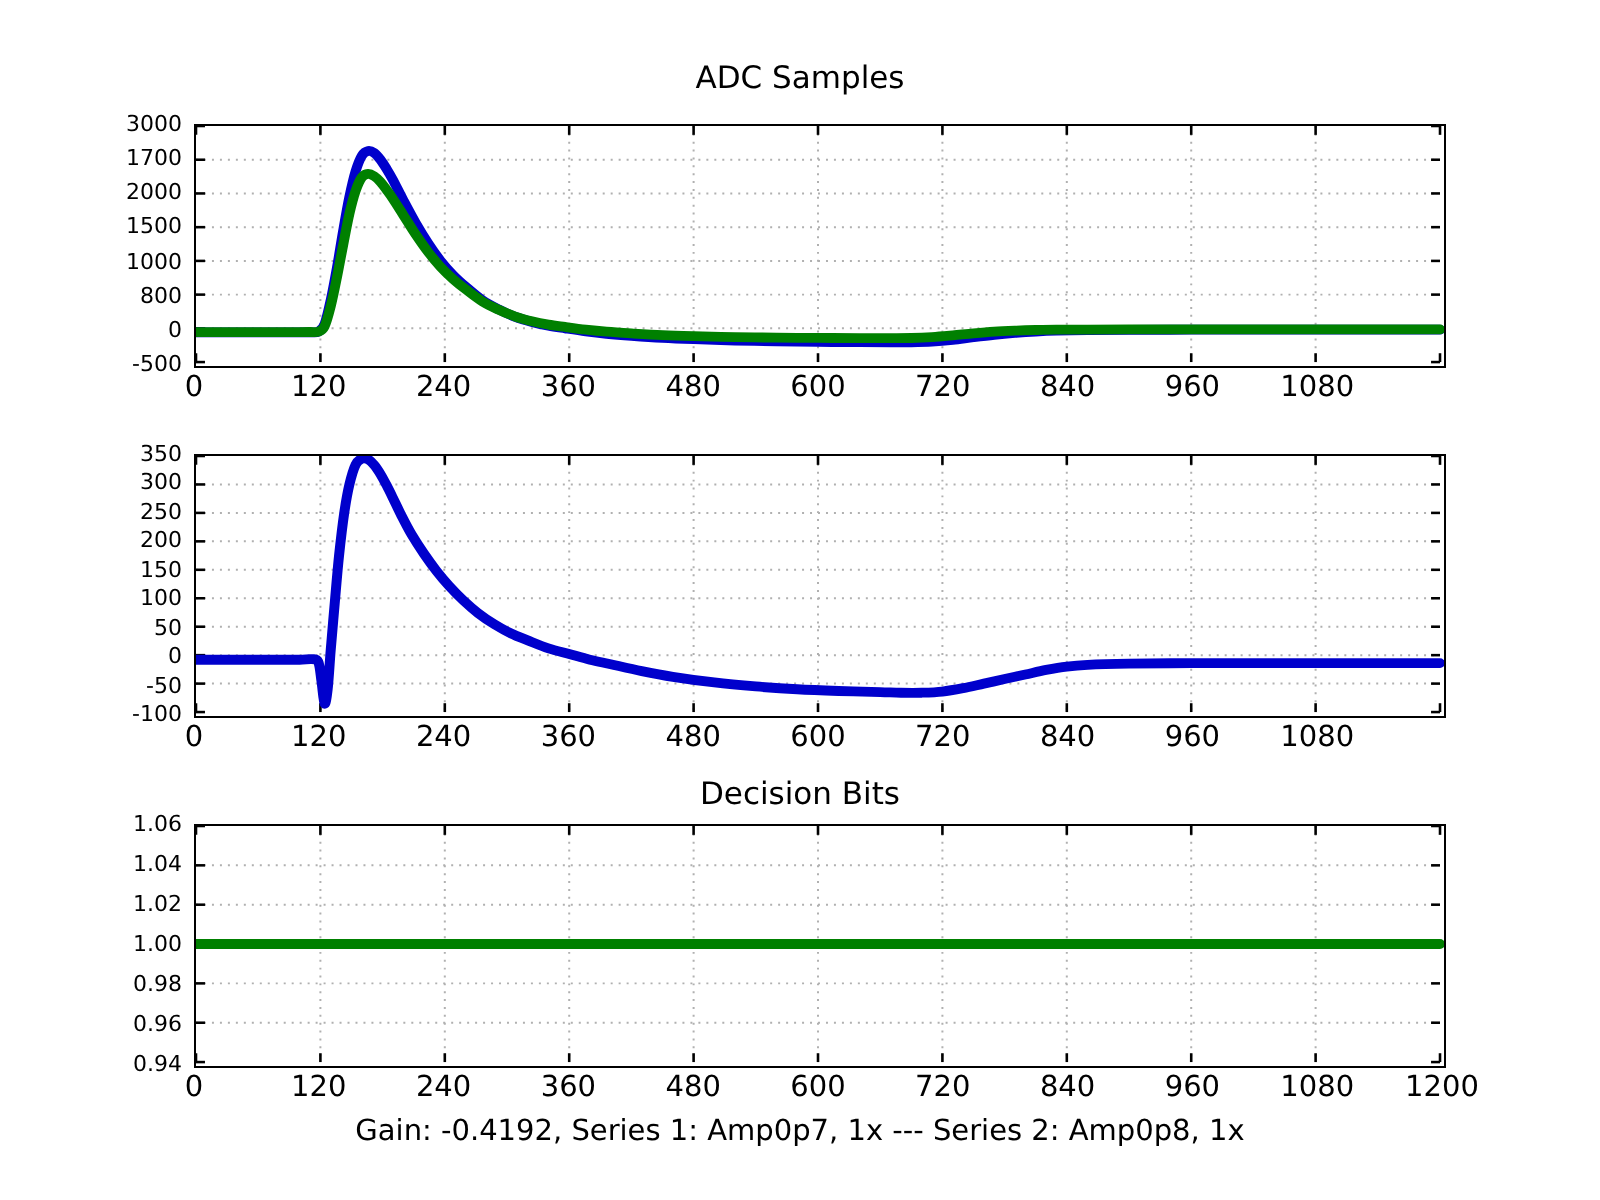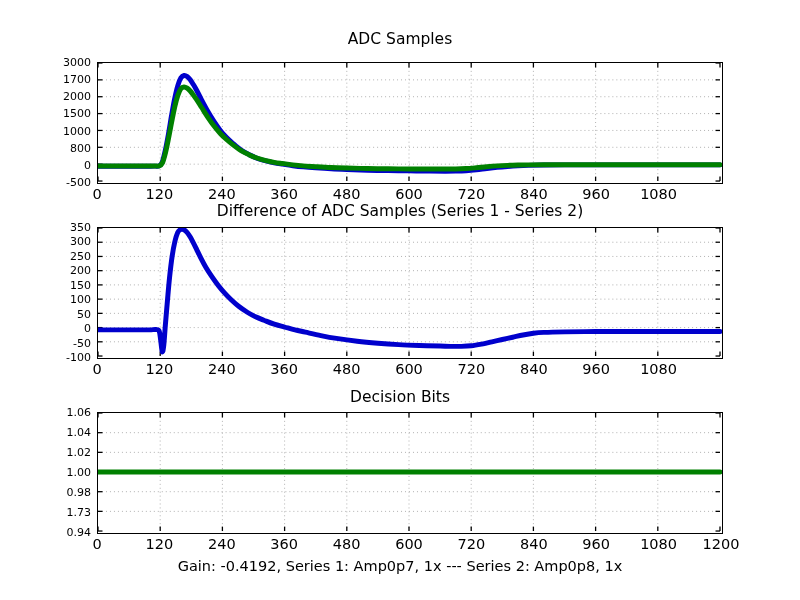--- a/index.html
+++ b/index.html
@@ -145,21 +145,20 @@
         <div class="xtick-label" style="left: 249.6px; top: 0px;">480</div>
         <div class="xtick-label" style="left: 312px; top: 0px;">600</div>
         <div class="xtick-label" style="left: 374.4px; top: 0px;">720</div>
         <div class="xtick-label" style="left: 436.8px; top: 0px;">840</div>
         <div class="xtick-label" style="left: 499.2px; top: 0px;">960</div>
         <div class="xtick-label" style="left: 561.6px; top: 0px;">1080</div>
       </div>
   </div>
 
   <div class="panel" style="left:0;top:200px;width:800px;height:190px;">
-    <div class="plot-title" style="left:0;top:4px;">Difference of ADC Samples (Series 1 - Series 2)</div>
     <div class="axes" style="left:97px;top:27px;width:626px;height:132px;">
       <svg class="gridlayer" viewBox="0 0 626 132" preserveAspectRatio="none">
           <line x1="62.400000000000006" y1="0" x2="62.400000000000006" y2="130" stroke="#b0b0b0" stroke-width="1" stroke-dasharray="1,3"></line>
           <line x1="124.80000000000001" y1="0" x2="124.80000000000001" y2="130" stroke="#b0b0b0" stroke-width="1" stroke-dasharray="1,3"></line>
           <line x1="187.2" y1="0" x2="187.2" y2="130" stroke="#b0b0b0" stroke-width="1" stroke-dasharray="1,3"></line>
           <line x1="249.60000000000002" y1="0" x2="249.60000000000002" y2="130" stroke="#b0b0b0" stroke-width="1" stroke-dasharray="1,3"></line>
           <line x1="312" y1="0" x2="312" y2="130" stroke="#b0b0b0" stroke-width="1" stroke-dasharray="1,3"></line>
           <line x1="374.4" y1="0" x2="374.4" y2="130" stroke="#b0b0b0" stroke-width="1" stroke-dasharray="1,3"></line>
           <line x1="436.79999999999995" y1="0" x2="436.79999999999995" y2="130" stroke="#b0b0b0" stroke-width="1" stroke-dasharray="1,3"></line>
           <line x1="499.20000000000005" y1="0" x2="499.20000000000005" y2="130" stroke="#b0b0b0" stroke-width="1" stroke-dasharray="1,3"></line>
@@ -299,21 +298,21 @@
           <line x1="624" y1="20" x2="619.5" y2="20" stroke="#000000" stroke-width="1.3"></line>
           <line x1="0" y1="0" x2="4.5" y2="0" stroke="#000000" stroke-width="1.3"></line>
           <line x1="624" y1="0" x2="619.5" y2="0" stroke="#000000" stroke-width="1.3"></line>
         </svg>
       <svg class="datalayer" viewBox="0 0 626 122" preserveAspectRatio="none">
           <path d="M 0.00 60.00 C 10.40 60.00, 41.60 60.00, 62.40 60.00 C 83.20 60.00, 104.00 60.00, 124.80 60.00 C 145.60 60.00, 166.40 60.00, 187.20 60.00 C 208.00 60.00, 228.80 60.00, 249.60 60.00 C 270.40 60.00, 291.20 60.00, 312.00 60.00 C 332.80 60.00, 353.60 60.00, 374.40 60.00 C 395.20 60.00, 416.00 60.00, 436.80 60.00 C 457.60 60.00, 478.40 60.00, 499.20 60.00 C 520.00 60.00, 540.80 60.00, 561.60 60.00 C 582.40 60.00, 613.60 60.00, 624.00 60.00" fill="none" stroke="#008000" stroke-width="5" stroke-linecap="round" stroke-linejoin="round"></path>
         </svg>
     </div>
     <div class="ylabels" style="left:0;top:22px;width:91px;height:122px;">
         <div class="ytick-label" style="top: 120px;">0.94</div>
-        <div class="ytick-label" style="top: 100px;">1.73</div>
+        <div class="ytick-label" style="top: 100px;">0.96</div>
         <div class="ytick-label" style="top: 80px;">0.98</div>
         <div class="ytick-label" style="top: 60px;">1.00</div>
         <div class="ytick-label" style="top: 40px;">1.02</div>
         <div class="ytick-label" style="top: 20px;">1.04</div>
         <div class="ytick-label" style="top: 0px;">1.06</div>
       </div>
     <div class="xlabels" style="left:97px;top:146px;width:626px;height:20px;">
         <div class="xtick-label" style="left: 0px; top: 0px;">0</div>
         <div class="xtick-label" style="left: 62.4px; top: 0px;">120</div>
         <div class="xtick-label" style="left: 124.8px; top: 0px;">240</div>

